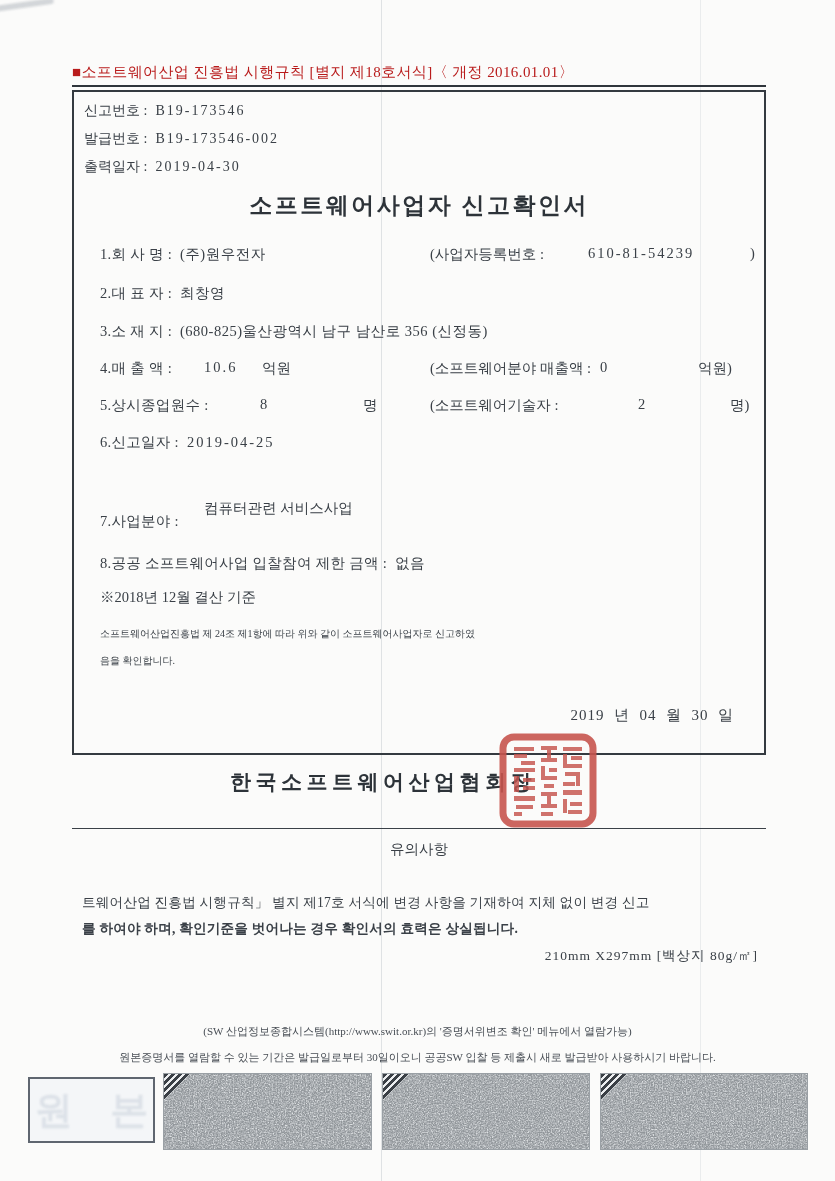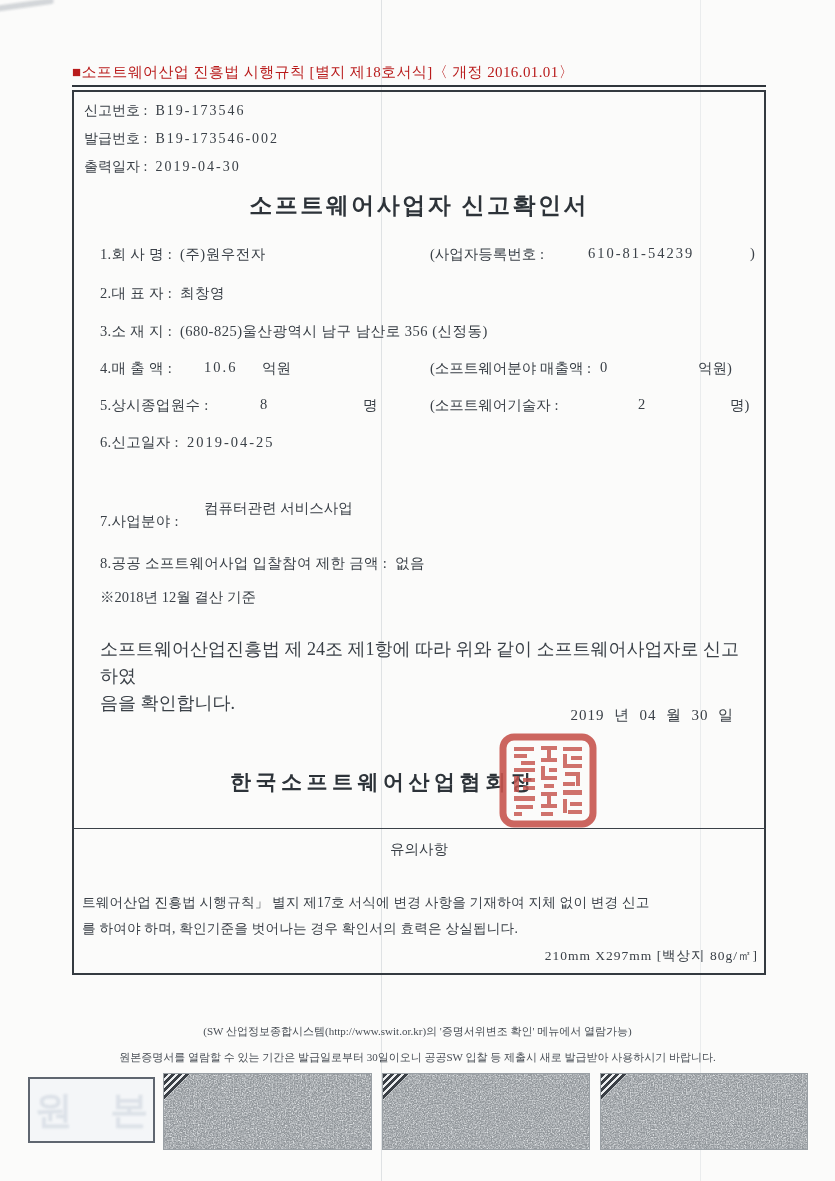--- a/index.html
+++ b/index.html
@@ -21,21 +21,21 @@
     border-radius:3px; filter:blur(1px);
   }
 
   .reg-header {
     position:absolute; left:72px; top:63px; width:694px;
     font-size:15px; letter-spacing:0.4px; color:#b91c1c;
     border-bottom:2px solid #2f353b; padding-bottom:3px;
   }
 
   .doc-box {
-    position:absolute; left:72px; top:90px; width:694px; height:885px;
+    position:absolute; left:72px; top:90px; width:694px; height:665px;
     border:2px solid #343a40;
   }
   .abs { position:absolute; }
 
   .meta-row { left:10px; font-size:14px; white-space:nowrap; }
   .meta-row .val { margin-left:8px; letter-spacing:2px; }
   .m1 { top:10px; } .m2 { top:38px; } .m3 { top:66px; }
 
   .doc-title {
     top:98px; left:0; width:100%; text-align:center;
@@ -45,32 +45,32 @@
   .item-row { left:26px; right:8px; font-size:14.5px; white-space:nowrap; }
   .item-row .lbl { letter-spacing:0.3px; }
   .item-row .val { margin-left:8px; letter-spacing:0.5px; }
   .item-row .num { letter-spacing:2px; }
   .item-row .fx { position:absolute; top:0; }
   .r1 { top:153px; } .r2 { top:192px; } .r3 { top:230px; }
   .r4 { top:267px; } .r5 { top:304px; } .r6 { top:341px; }
   .r7 { top:420px; } .r8 { top:462px; } .rnote { top:496px; left:26px; font-size:14.5px; }
   .r7 .raised { position:absolute; left:104px; top:-13px; }
 
-  .statement { top:544px; left:26px; width:648px; font-size:18px; line-height:27px; }
+  .statement { top:528px; left:26px; width:648px; font-size:10px; line-height:27px; }
   .date-line { top:614px; right:30px; font-size:15px; white-space:pre; letter-spacing:1px; }
   .issuer {
     top:676px; left:156px; font-size:21px; font-weight:700;
     letter-spacing:4.5px; color:#2d3339;
   }
   .seal { top:640px; left:424px; width:100px; height:97px; }
 
   .notice-divider { top:736px; left:-2px; width:calc(100% + 4px); border-top:1.5px solid #3a4047; }
   .notice-title { top:748px; left:0; width:100%; text-align:center; font-size:14.5px; }
   .notice-line { left:8px; width:678px; font-size:13.6px; letter-spacing:0.2px; }
-  .n1 { top:776px; padding-left:18px; } .n2 { top:802px; } .n3 { top:828px; }
+  .n1 { top:776px; padding-left:18px; } .n2 { top:802px; } .n3 { top:828px;font-weight:bold; }
   .paper-spec { top:855px; right:6px; font-size:13.5px; letter-spacing:1px; }
 
   .footnote { left:0; width:100%; text-align:center; font-size:11px; color:#474d54; }
   .f1 { top:1006px;margin-top:44px; } .f2 { top:1024px; }
 
   .wm-box {
     position:absolute; left:28px; top:1077px; width:127px; height:66px;
     border:2px solid #5f6670; background:#f4f6f8;
     display:flex; align-items:center; justify-content:center;
   }

